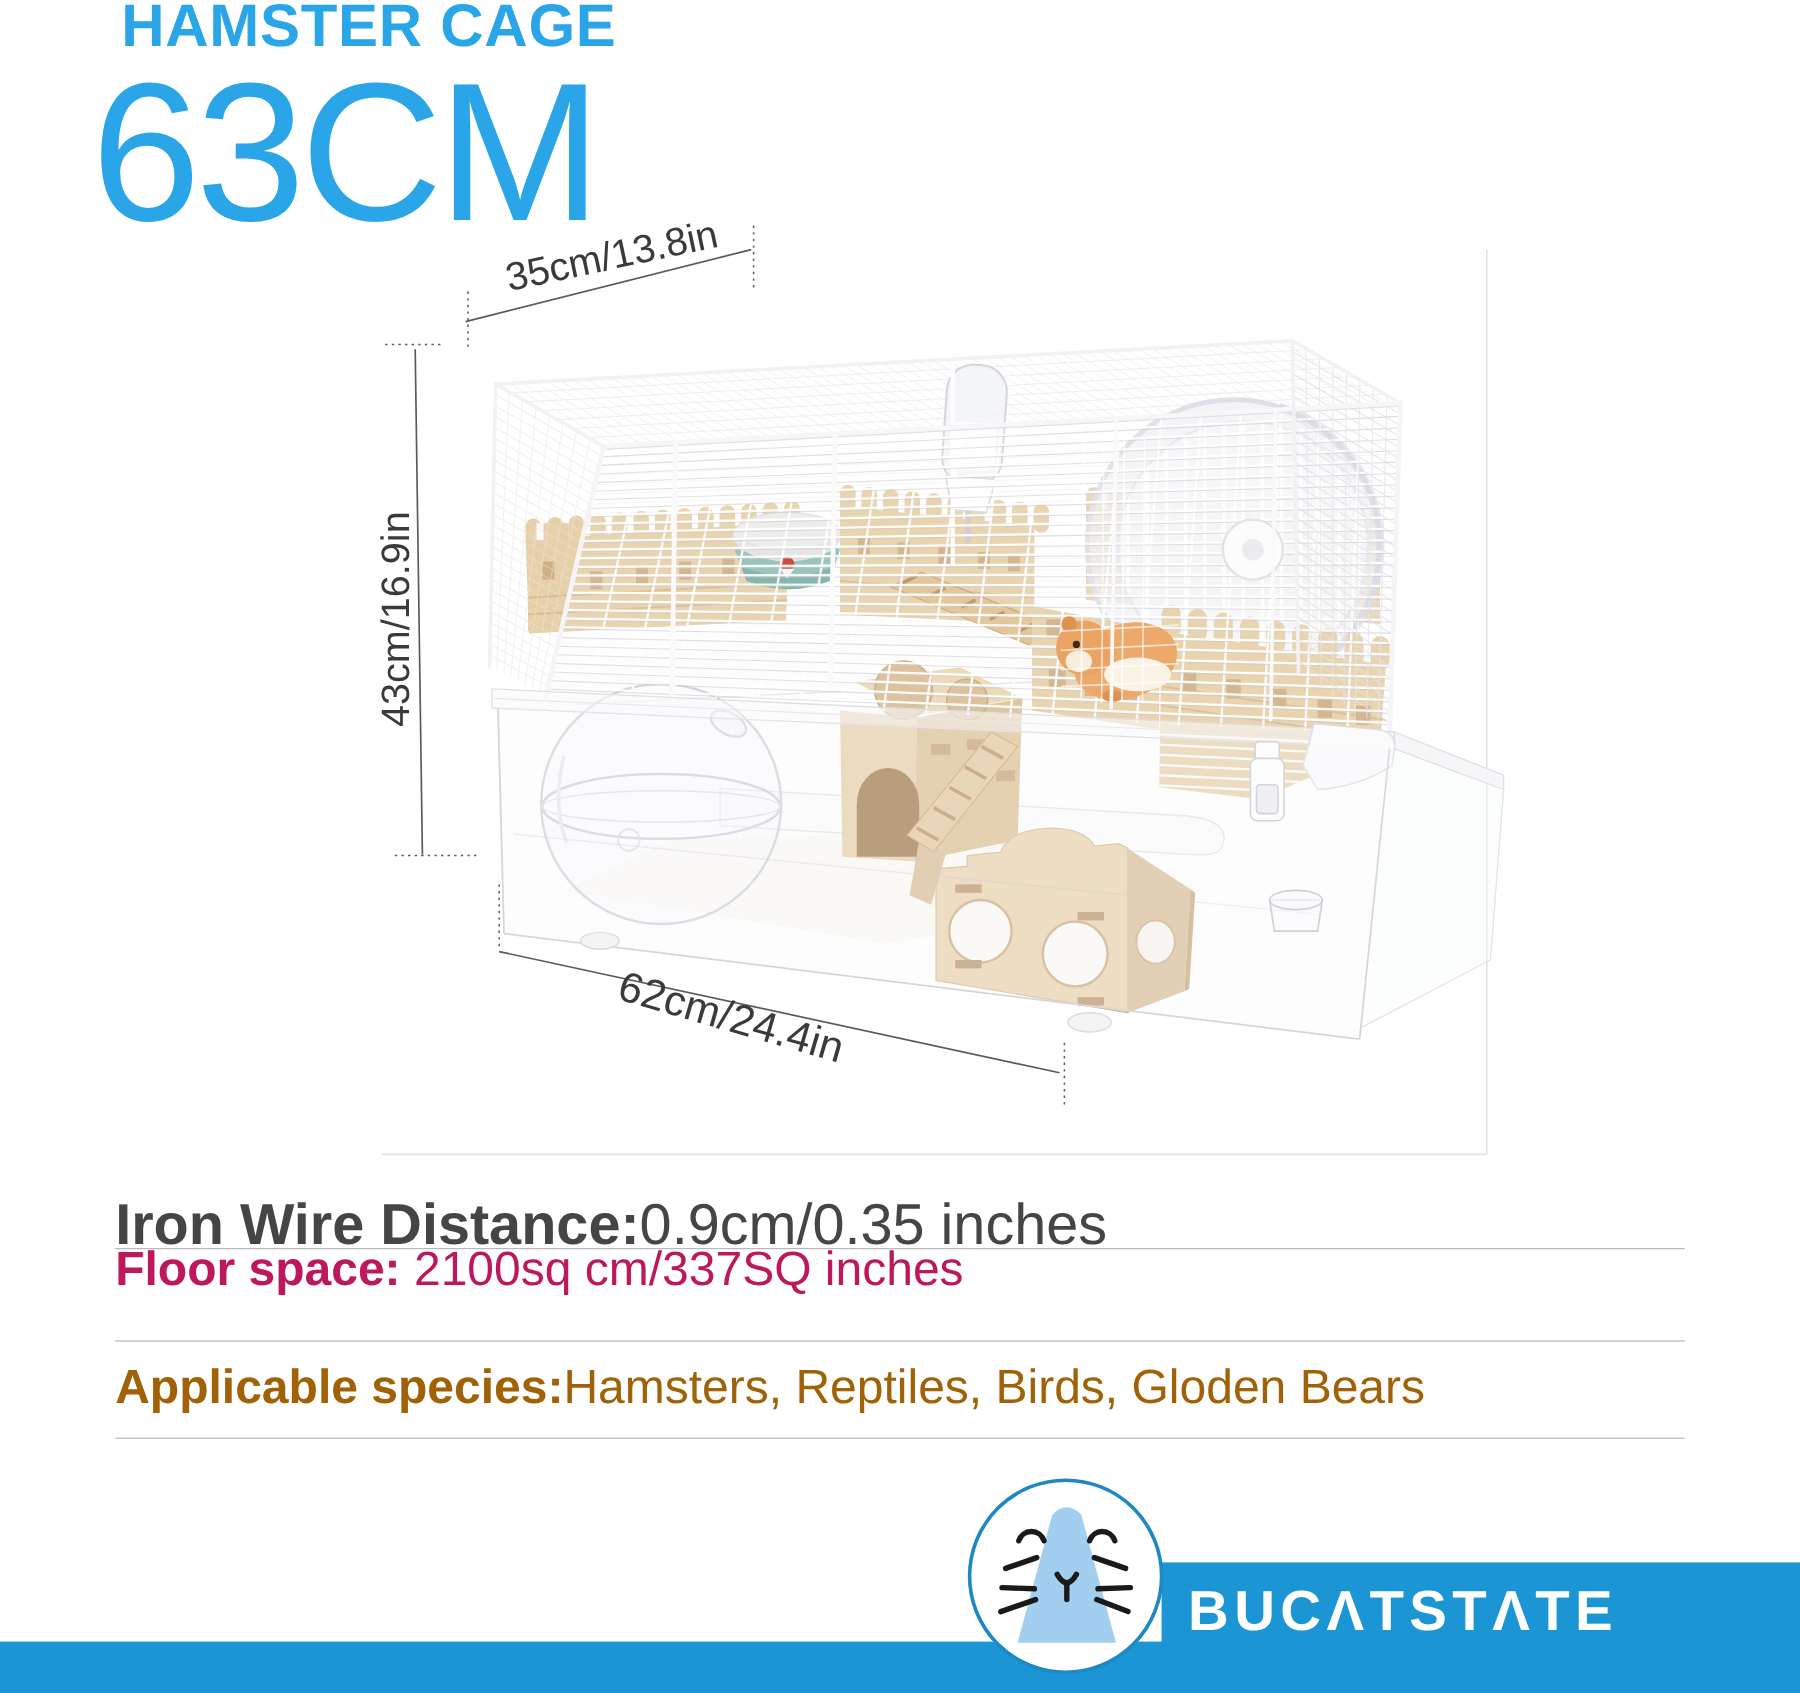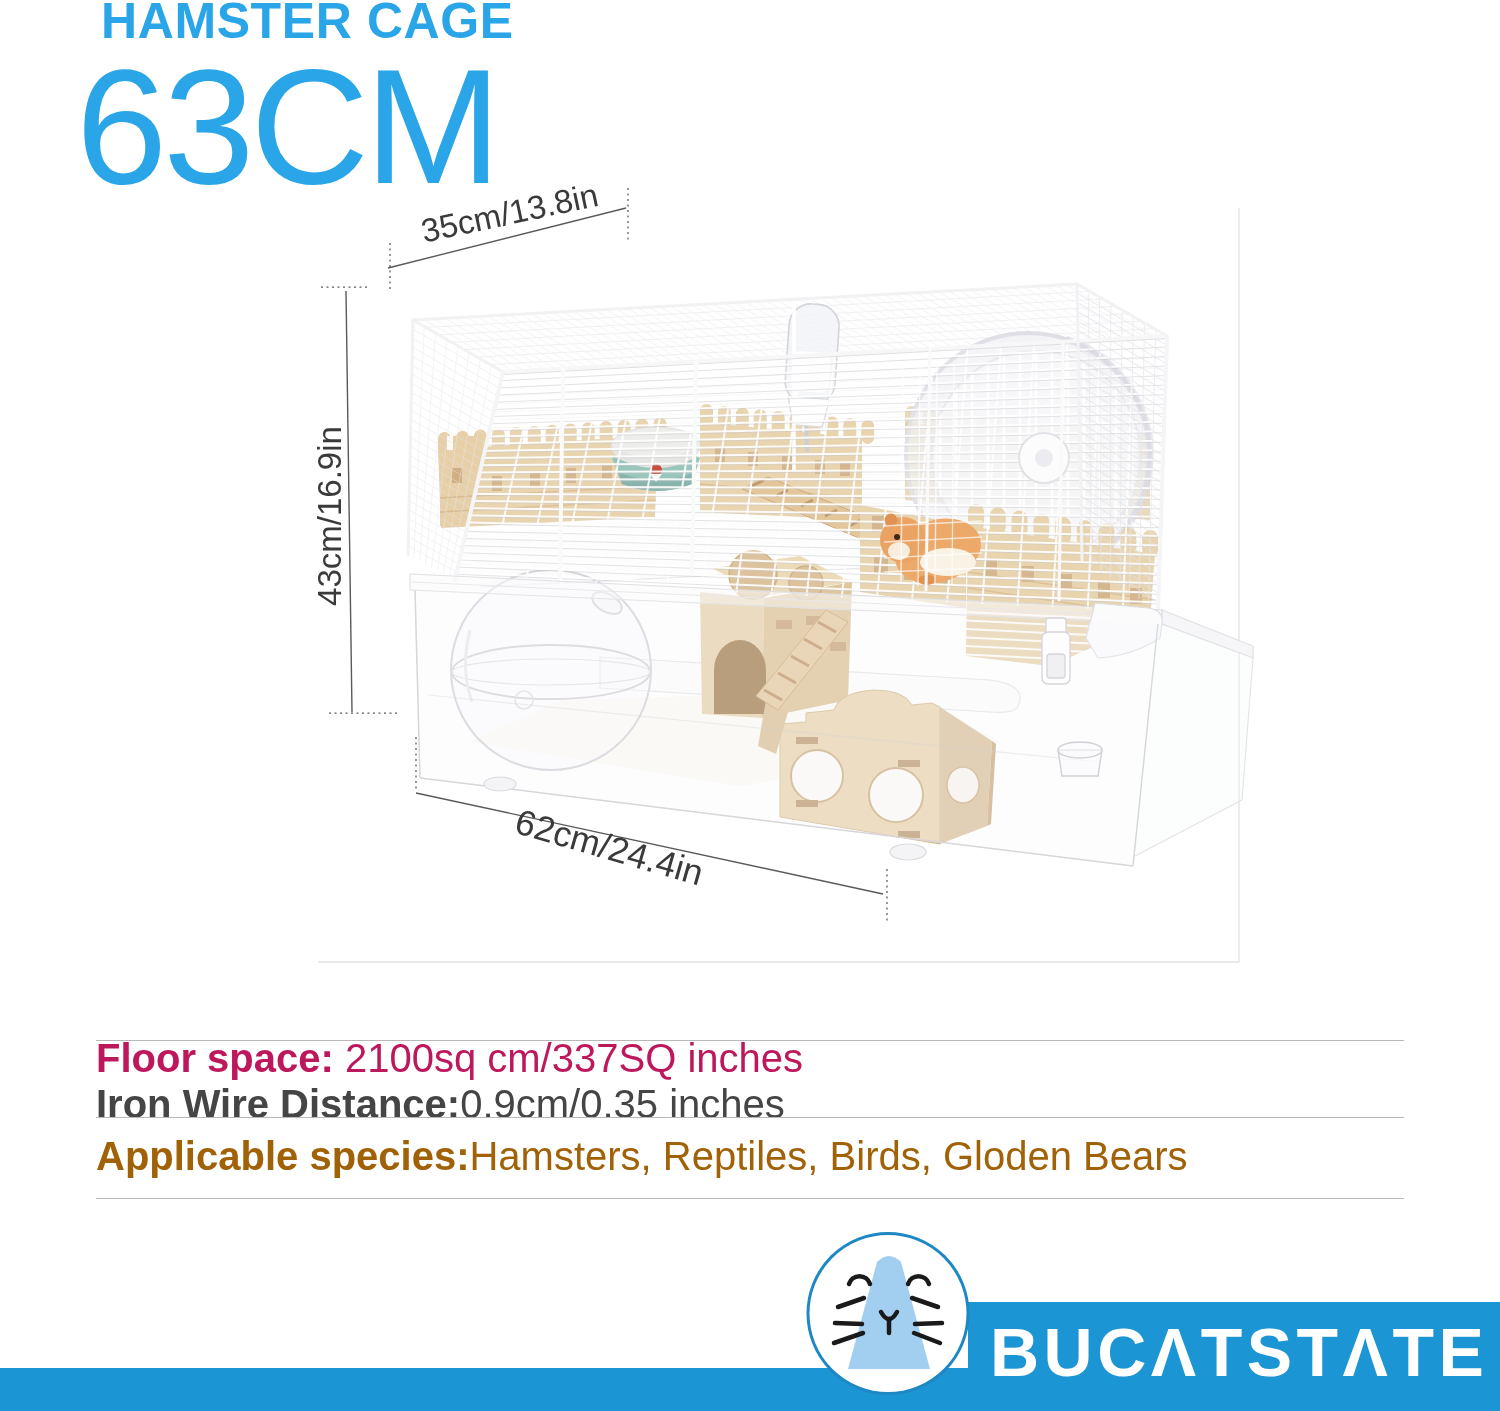--- a/index.html
+++ b/index.html
@@ -570,33 +570,33 @@
 </svg>
 
 <div class="abs" style="left:101px;top:-4px;font-size:50px;font-weight:bold;color:#29a5e8;line-height:1;letter-spacing:0.6px">HAMSTER CAGE</div>
 
 <div class="abs" style="left:76px;top:45px;font-size:164px;font-weight:normal;color:#29a5e8;line-height:1;letter-spacing:-4px">63CM</div>
 
 <div class="abs" style="left:96px;top:1036px;font-size:40px;color:#be185d"><b>Floor space:</b> 2100sq cm/337SQ inches</div>
 
 <div class="abs" style="left:96px;top:1040px;width:1308px;height:1px;background:#b8b8b8"></div>
 
-<div class="abs" style="left:96px;top:1082px;font-size:40px;color:#454545"><b>Iron Wire Distance:</b>0.9cm/0.35 inches</div>
+<div class="abs" style="left:96px;top:994px;font-size:48px;color:#454545"><b>Iron Wire Distance:</b>0.9cm/0.35 inches</div>
 
 <div class="abs" style="left:96px;top:1117px;width:1308px;height:1px;background:#b8b8b8"></div>
 
 <div class="abs" style="left:96px;top:1134px;font-size:40px;color:#a16207"><b>Applicable species:</b>Hamsters, Reptiles, Birds, Gloden Bears</div>
 
 <div class="abs" style="left:96px;top:1198px;width:1308px;height:1px;background:#b8b8b8"></div>
 
 <div class="abs" style="left:968px;top:1302px;width:532px;height:109px;background:#1b95d3"></div>
 
 <div class="abs" style="left:0;top:1368px;width:1500px;height:43px;background:#1b95d3"></div>
 
-<div class="abs" style="left:990px;top:1318px;font-size:68px;font-weight:bold;color:#ffffff;line-height:1;letter-spacing:4.5px">BUCΛTSTΛTE</div>
+<div class="abs" style="left:990px;top:1318px;font-size:47px;font-weight:bold;color:#ffffff;line-height:1;letter-spacing:4.5px">BUCΛTSTΛTE</div>
 
 <svg class="abs" style="left:796px;top:1222px" width="190" height="189" viewBox="796 1222 190 189">
 <circle cx="888" cy="1313.5" r="80" fill="#ffffff" stroke="#1e88c4" stroke-width="3"></circle>
 <path d="M848,1369 L877,1262 Q889,1250 901,1262 L930,1369 Z" fill="#a2cff0"></path>
 <g fill="none" stroke="#1a1a1a" stroke-width="4.5" stroke-linecap="round">
 <path d="M849,1284 A11,11 0 0 1 870,1284"></path>
 <path d="M908,1284 A11,11 0 0 1 929,1284"></path>
 <line x1="838" y1="1307" x2="864" y2="1298"></line>
 <line x1="835" y1="1323" x2="862" y2="1324"></line>
 <line x1="834" y1="1343" x2="863" y2="1333"></line>

